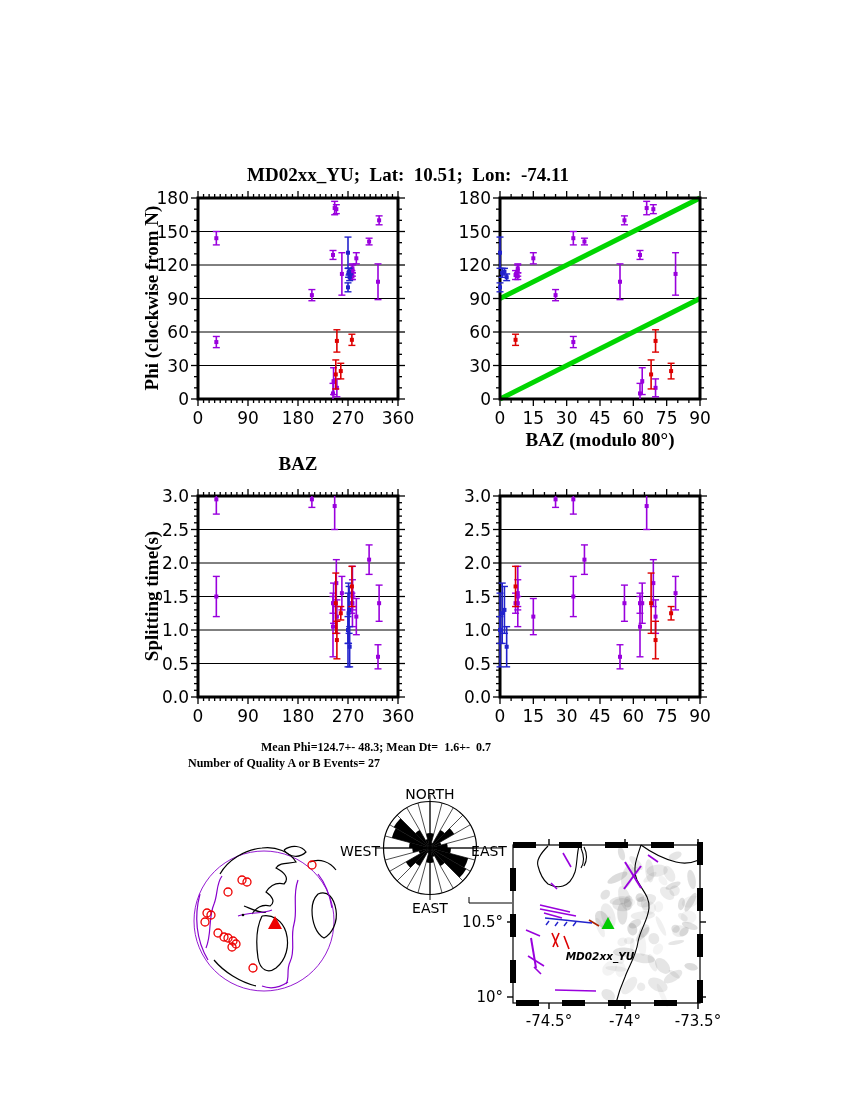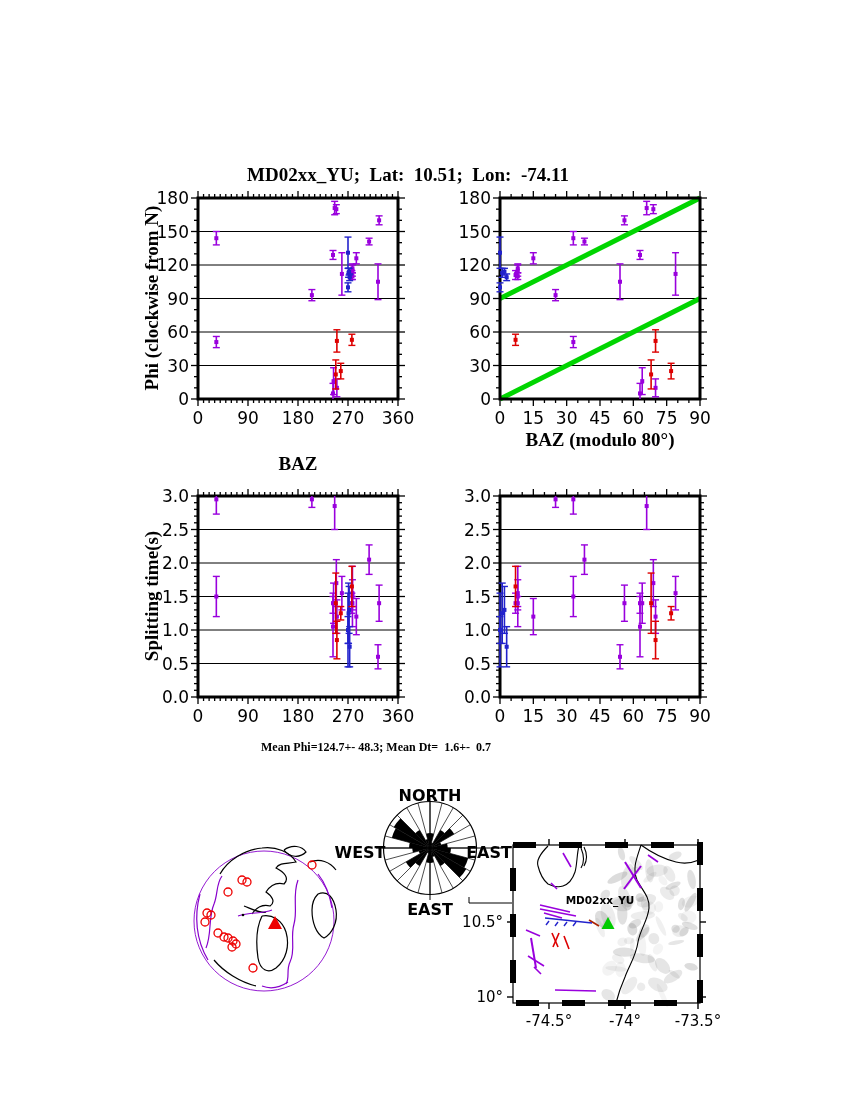--- a/index.html
+++ b/index.html
@@ -4,21 +4,21 @@
 <style>
   html,body{margin:0;padding:0;background:#fff;}
   #page{position:relative;width:850px;height:1100px;background:#ffffff;overflow:hidden;
         font-family:"Liberation Serif",serif;}
   .abs{position:absolute;white-space:pre;}
   .title{font-weight:bold;font-size:19px;color:#000;}
   .axlabel{font-weight:bold;font-size:19px;color:#000;}
   .ylab{transform:translate(-50%,-50%) rotate(-90deg);}
   .ctr{transform:translateX(-50%);}
   .stats{font-weight:bold;font-size:12px;color:#000;}
-  .roselab{font-family:"DejaVu Sans",sans-serif;font-size:16px;color:#000;font-weight:bold;}
+  .roselab{font-family:"DejaVu Sans",sans-serif;font-size:14px;color:#000;}
   .stnlab{font-family:"DejaVu Sans",sans-serif;font-weight:bold;font-size:10.5px;color:#000;}
   svg{position:absolute;left:0;top:0;}
 </style>
 </head>
 <body>
 
 <div id="page">
 
   <svg id="canvas" width="850" height="1100" viewBox="0 0 850 1100">
     <g id="g-plot0">
@@ -1163,21 +1163,22 @@
   </svg>
 
   <div class="abs title ctr" style="left:408px;top:164px;">MD02xx_YU;  Lat:  10.51;  Lon:  -74.11</div>
 
   <div class="abs axlabel ylab" style="left:152px;top:298px;">Phi (clockwise from N)</div>
   <div class="abs axlabel ylab" style="left:152px;top:596px;">Splitting time(s)</div>
   <div class="abs axlabel ctr" style="left:298px;top:420px;margin-top:33px;">BAZ</div>
   <div class="abs axlabel ctr" style="left:600px;top:429px;">BAZ (modulo 80°)</div>
 
   <div class="abs stats" style="left:261px;top:740px;">Mean Phi=124.7+- 48.3; Mean Dt=  1.6+-  0.7</div>
+  <div class="abs stats" style="left:188px;top:756px;">Number of Quality A or B Events= 27</div>
 
   <div class="abs roselab ctr" style="left:430px;top:786px;">NORTH</div>
   <div class="abs roselab ctr" style="left:430px;top:900px;">EAST</div>
   <div class="abs roselab ctr" style="left:360px;top:843px;">WEST</div>
   <div class="abs roselab ctr" style="left:489px;top:843px;">EAST</div>
 
-  <div class="abs stnlab ctr" style="left:600px;top:894px;">MD02xx_YU</div>
+  <div class="abs stnlab ctr" style="left:600px;top:950px;font-style:italic;">MD02xx_YU</div>
 
 </div>
 
 </body></html>

